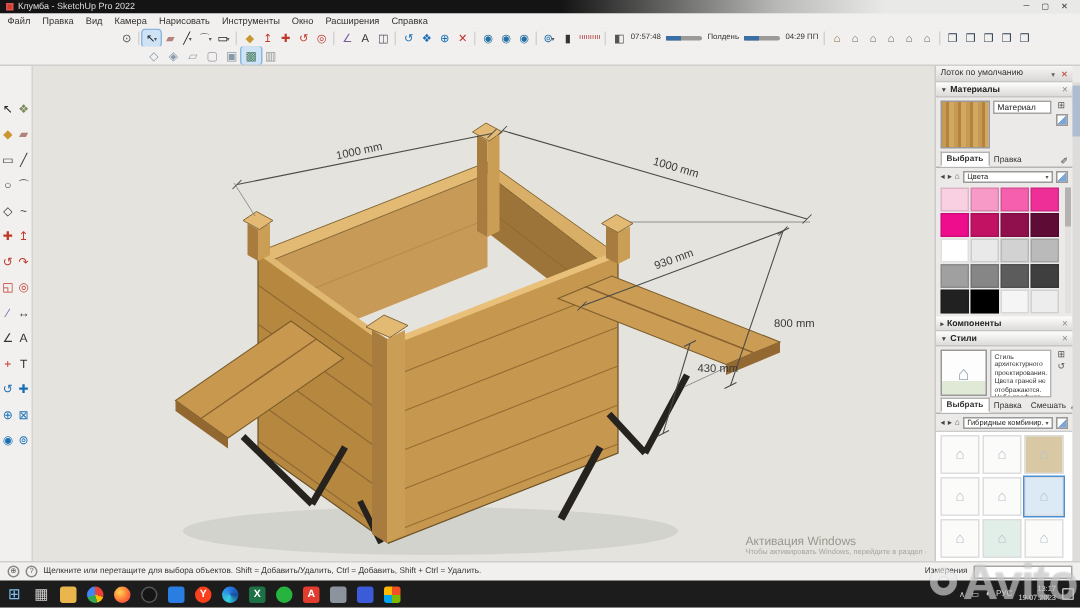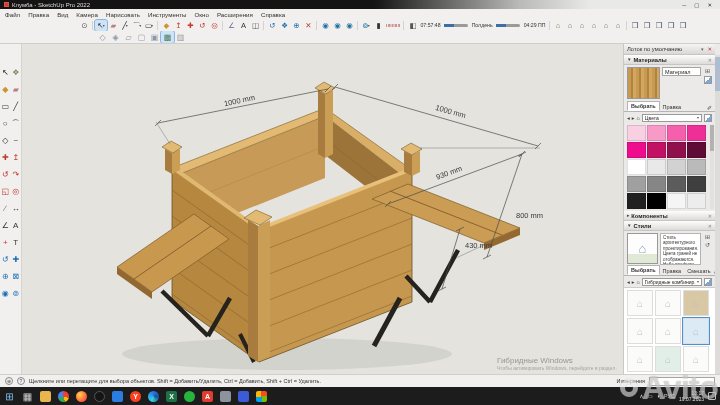--- a/index.html
+++ b/index.html
@@ -575,21 +575,21 @@
         </g>
         <g fill="#3a3a3a" font-size="7.5" text-anchor="middle">
           <text x="218" y="59" transform="rotate(-12 218 59)">1000 mm</text>
           <text x="428" y="70" transform="rotate(16 428 70)">1000 mm</text>
           <text x="428" y="131" transform="rotate(-20 428 131)">930 mm</text>
           <text x="494" y="174" text-anchor="start">800 mm</text>
           <text x="443" y="204" text-anchor="start">430 mm</text>
         </g>
       </svg>
       <div class="activation">
-        <div class="l1">Гибридные Windows</div>
+        <div class="l1">Активация Windows</div>
         <div class="l2">Чтобы активировать Windows, перейдите в раздел «Параметры».</div>
       </div>
     </div>
 
     <div class="tray">
       <div class="tray-inner">
         <div class="tray-header">
           <span>Лоток по умолчанию</span>
           <span class="pin">▾</span>
           <span class="x">✕</span>

